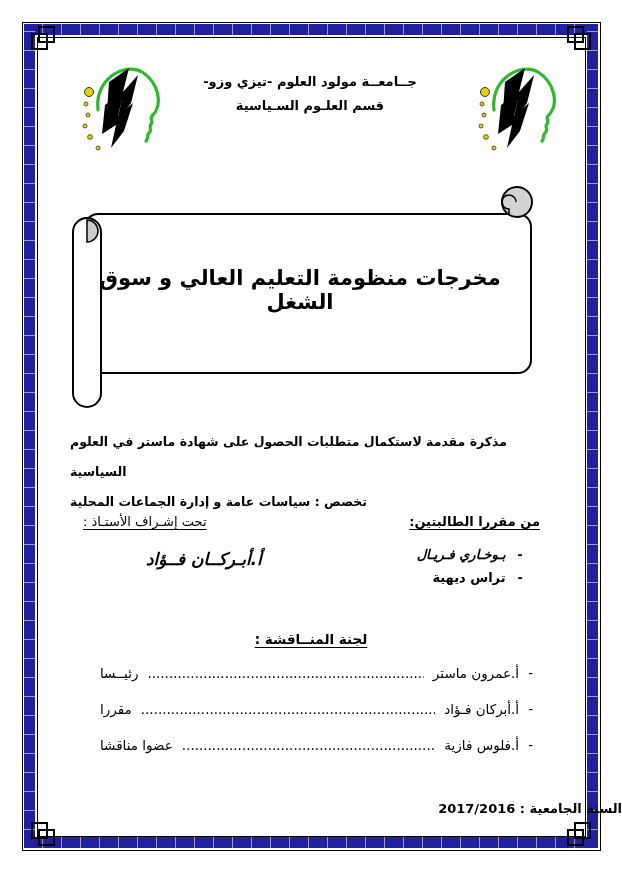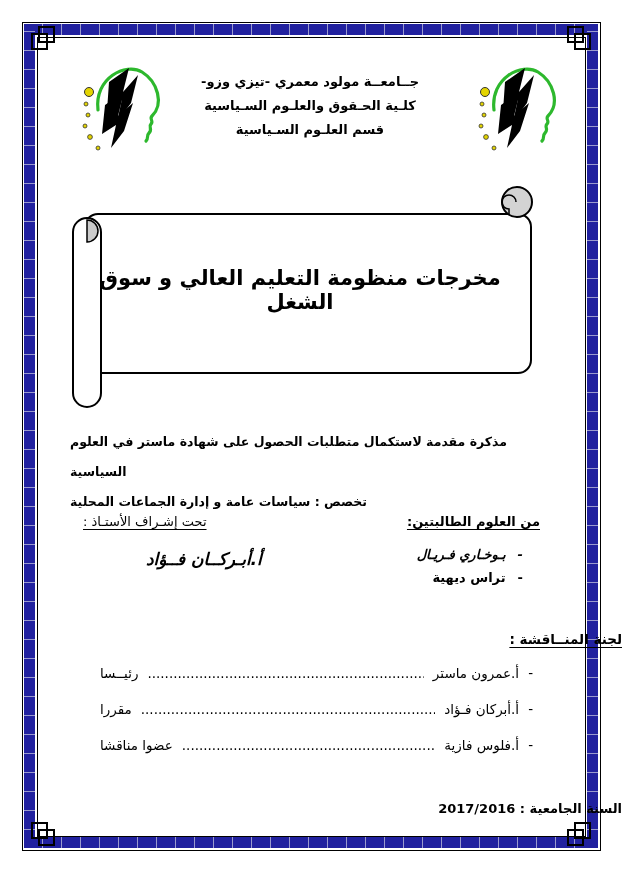--- a/index.html
+++ b/index.html
@@ -42,21 +42,21 @@
   .stu-head{position:absolute;right:82px;top:514px;direction:rtl;
             font-weight:bold;font-size:13px;text-decoration:underline;text-underline-offset:3px;}
   .stu-item{position:absolute;direction:rtl;display:flex;gap:12px;font-size:13px;font-weight:bold;}
   .stu-item.i1{right:99px;top:547px;font-style:italic;}
   .stu-item.i2{right:99px;top:570px;}
   .sup-head{position:absolute;left:83px;top:514px;direction:rtl;
             font-weight:normal;font-size:13px;text-decoration:underline;text-underline-offset:3px;}
   .sup-name{position:absolute;left:146px;top:549px;direction:rtl;
             font-weight:bold;font-style:italic;font-size:17px;}
   
-  .com-head{position:absolute;left:0;right:0;top:631px;text-align:right;direction:rtl;
+  .com-head{position:absolute;left:0;right:0;top:631px;text-align:center;direction:rtl;
             font-weight:bold;font-size:13.5px;}
   .com-head span{text-decoration:underline;text-underline-offset:3px;}
   .com-rows{position:absolute;left:100px;width:433px;top:662px;direction:rtl;font-size:13.5px;}
   .com-row{display:flex;align-items:baseline;gap:9px;line-height:23px;margin-bottom:13px;}
   .com-row .dots{flex:1;overflow:hidden;white-space:nowrap;direction:ltr;text-align:left;}
   
   .year{position:absolute;left:0;right:0;top:801px;text-align:right;direction:rtl;
         font-weight:bold;font-size:13px;}
 </style>
 </head>
@@ -98,41 +98,40 @@
     <path d="M29 47 L48 34 L42 58 L57 45 L48 73 L35 90 L40 67 L26 76 Z" fill="#000"></path>
     <circle cx="13" cy="34" r="4.5" fill="#e3d400" stroke="#333" stroke-width="1"></circle>
     <circle cx="10" cy="46" r="2" fill="#e3d400" stroke="#333" stroke-width="0.8"></circle>
     <circle cx="12" cy="57" r="2" fill="#e3d400" stroke="#333" stroke-width="0.8"></circle>
     <circle cx="9" cy="68" r="2" fill="#e3d400" stroke="#333" stroke-width="0.8"></circle>
     <circle cx="14" cy="79" r="2.4" fill="#e3d400" stroke="#333" stroke-width="0.8"></circle>
     <circle cx="22" cy="90" r="2" fill="#e3d400" stroke="#333" stroke-width="0.8"></circle>
   </svg>
 
   <div class="hdr">
-    <div>جــامعــة مولود معمري -تيزي وزو-</div>
-    <div>كلـية الحـقوق والعلـوم السـياسية</div>
+    <div>جــامعــة مولود العلوم -تيزي وزو-</div>
     <div>قسم العلـوم السـياسية</div>
   </div>
 
   <svg class="scroll-svg" width="480" height="234" viewBox="0 0 480 234">
     <rect x="25" y="36" width="446" height="159" rx="13" fill="#fff" stroke="#000" stroke-width="2"></rect>
     <rect x="13" y="40" width="28" height="189" rx="14" fill="#fff" stroke="#000" stroke-width="2"></rect>
     <path d="M27 42 A11 11 0 0 1 27 64 Z" fill="#cccccc" stroke="#000" stroke-width="1.5"></path>
     <circle cx="457" cy="24" r="15" fill="#d3d3d3" stroke="#000" stroke-width="2"></circle>
     <path d="M456 24 a7 7 0 1 0 -7 7 v5" fill="none" stroke="#000" stroke-width="1.5"></path>
   </svg>
 
   <div class="title1">مخرجات منظومة التعليم العالي و سوق الشغل</div>
 
   <div class="memo">
     <div>مذكرة مقدمة لاستكمال متطلبات الحصول على شهادة ماستر في العلوم السياسية</div>
     <div>تخصص : سياسات عامة و إدارة الجماعات المحلية</div>
   </div>
 
-  <div class="stu-head">من العلوم الطالبتين:</div>
+  <div class="stu-head">من مقررا الطالبتين:</div>
   <div class="stu-item i1">
     <span>-</span>
     <span>بـوخـاري فـريـال</span>
   </div>
   <div class="stu-item i2">
     <span>-</span>
     <span>تراس ديهية</span>
   </div>
 
   <div class="sup-head">تحت إشـراف الأستـاذ :</div>

